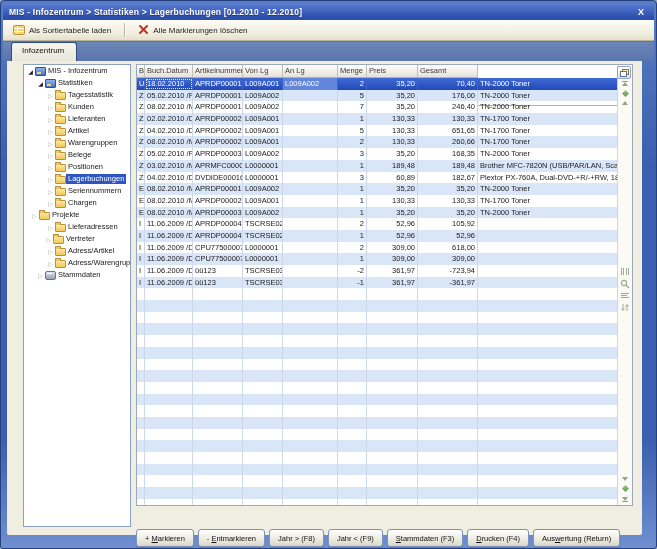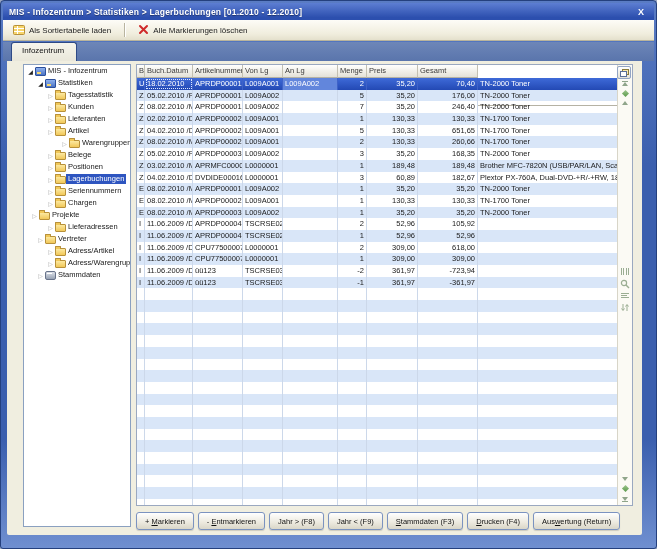--- a/index.html
+++ b/index.html
@@ -102,21 +102,21 @@
     display:flex; align-items:center; justify-content:center;
   }
   .glyph { position:absolute; left:0; width:14px; display:flex; justify-content:center; }
   .tri { width:0; height:0; border-left:3px solid transparent; border-right:3px solid transparent; }
   .tri.up { border-bottom:4px solid #8fa58a; }
   .tri.down { border-top:4px solid #8fa58a; }
   .bar { width:6px; height:1px; background:#8fa58a; margin:0 auto; }
   .diamond { width:5px; height:5px; background:linear-gradient(135deg,#9cc48c,#5a9a4a); transform:rotate(45deg); }
   .mid-ic { position:absolute; left:2px; width:10px; height:10px; }
   
-  .footer { position:absolute; left:129px; top:451px; height:18px; display:flex; gap:4px; }
+  .footer { position:absolute; left:129px; top:468px; height:18px; display:flex; gap:4px; }
   .fbtn {
     font-family:"Liberation Sans",sans-serif; font-size:7.5px; color:#111;
     background:linear-gradient(180deg,#ffffff 0%,#ece9de 60%,#d9d6c8 100%);
     border:1px solid #7b93c0; border-radius:3px; padding:2px 8px; white-space:nowrap;
     box-shadow:0 1px 1px rgba(0,0,0,.15);
   }
   .fbtn u { text-decoration:underline; }
 </style>
 </head>
 <body>
@@ -192,21 +192,21 @@
           </span>
           <span class="tree-label">Lieferanten</span>
         </div>
         <div class="tree-row" style="padding-left: 22px;">
           <span class="expander closed">▷</span>
           <span class="tree-icon">
             <span class="ic-folder"></span>
           </span>
           <span class="tree-label">Artikel</span>
         </div>
-        <div class="tree-row" style="padding-left: 36px;">
+        <div class="tree-row" style="padding-left: 22px;">
           <span class="expander closed">▷</span>
           <span class="tree-icon">
             <span class="ic-folder"></span>
           </span>
           <span class="tree-label">Warengruppen</span>
         </div>
         <div class="tree-row" style="padding-left: 22px;">
           <span class="expander closed">▷</span>
           <span class="tree-icon">
             <span class="ic-folder"></span>
@@ -248,21 +248,21 @@
           </span>
           <span class="tree-label">Projekte</span>
         </div>
         <div class="tree-row" style="padding-left: 22px;">
           <span class="expander closed">▷</span>
           <span class="tree-icon">
             <span class="ic-folder"></span>
           </span>
           <span class="tree-label">Lieferadressen</span>
         </div>
-        <div class="tree-row" style="padding-left: 12px;">
+        <div class="tree-row" style="padding-left: 20px;">
           <span class="expander closed">▷</span>
           <span class="tree-icon">
             <span class="ic-folder"></span>
           </span>
           <span class="tree-label">Vertreter</span>
         </div>
         <div class="tree-row" style="padding-left: 22px;">
           <span class="expander closed">▷</span>
           <span class="tree-icon">
             <span class="ic-folder"></span>

